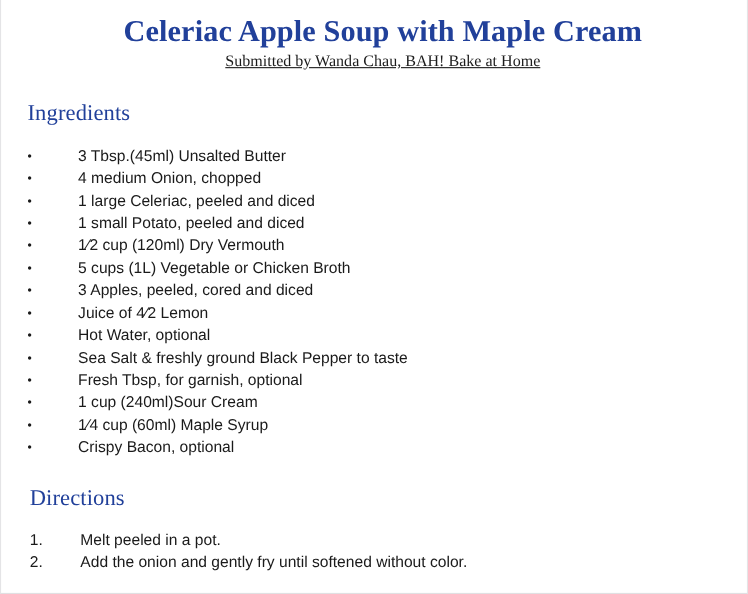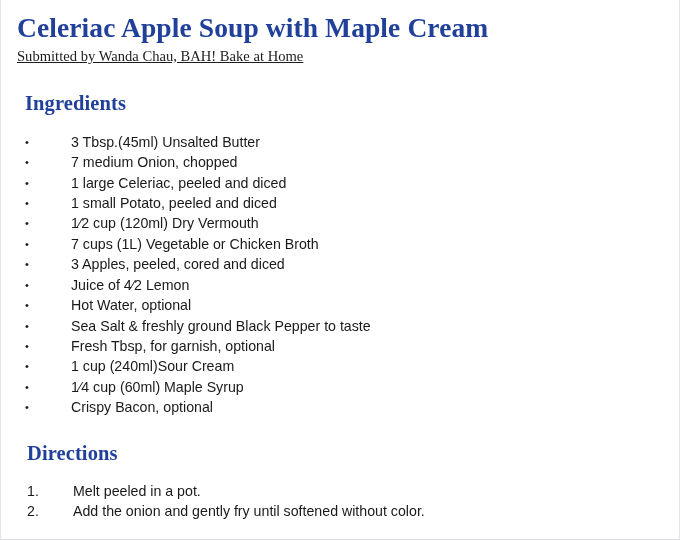--- a/index.html
+++ b/index.html
@@ -21,21 +21,21 @@
     background: #ffffff;
     box-sizing: border-box;
     border-left: 1px solid #e4e4e6;
     border-right: 1px solid #e4e4e6;
     border-bottom: 1px solid #e0e0e2;
   }
 
   
   .doc-header {
     padding-top: 13px;
-    text-align: left;
+    text-align: center;
   }
   .doc-title {
     font-family: "Liberation Serif", serif;
     font-weight: bold;
     font-size: 27.5px;
     line-height: 1.12;
     color: #21409a;
     letter-spacing: 0.1px;
     margin: 0 0 0 16px;
     white-space: nowrap;
@@ -53,21 +53,21 @@
 
   
   .section {
     padding-left: 24px;
   }
   .section-ingredients { margin-top: 27px; }
   .section-directions  { margin-top: 24px; padding-left: 26px; }
 
   .section-heading {
     font-family: "Liberation Serif", serif;
-    font-weight: bold;
+    font-weight: normal;
     font-size: 20.5px;
     line-height: 1.1;
     color: #21409a;
     margin: 0;
     letter-spacing: 0.1px;
   }
 
   
   .item-list {
     list-style: none;
@@ -112,37 +112,37 @@
 
   <div class="section section-ingredients">
     <h2 class="section-heading">Ingredients</h2>
     <ul class="item-list" id="ingredients-list">
         <li class="list-item">
           <span class="item-marker bullet-marker">•</span>
           <span class="item-text">3 Tbsp.(45ml) Unsalted Butter</span>
         </li>
         <li class="list-item">
           <span class="item-marker bullet-marker">•</span>
-          <span class="item-text">7 medium Onion, chopped</span>
+          <span class="item-text">4 medium Onion, chopped</span>
         </li>
         <li class="list-item">
           <span class="item-marker bullet-marker">•</span>
           <span class="item-text">1 large Celeriac, peeled and diced</span>
         </li>
         <li class="list-item">
           <span class="item-marker bullet-marker">•</span>
           <span class="item-text">1 small Potato, peeled and diced</span>
         </li>
         <li class="list-item">
           <span class="item-marker bullet-marker">•</span>
           <span class="item-text">1⁄2 cup (120ml) Dry Vermouth</span>
         </li>
         <li class="list-item">
           <span class="item-marker bullet-marker">•</span>
-          <span class="item-text">7 cups (1L) Vegetable or Chicken Broth</span>
+          <span class="item-text">5 cups (1L) Vegetable or Chicken Broth</span>
         </li>
         <li class="list-item">
           <span class="item-marker bullet-marker">•</span>
           <span class="item-text">3 Apples, peeled, cored and diced</span>
         </li>
         <li class="list-item">
           <span class="item-marker bullet-marker">•</span>
           <span class="item-text">Juice of 4⁄2 Lemon</span>
         </li>
         <li class="list-item">

